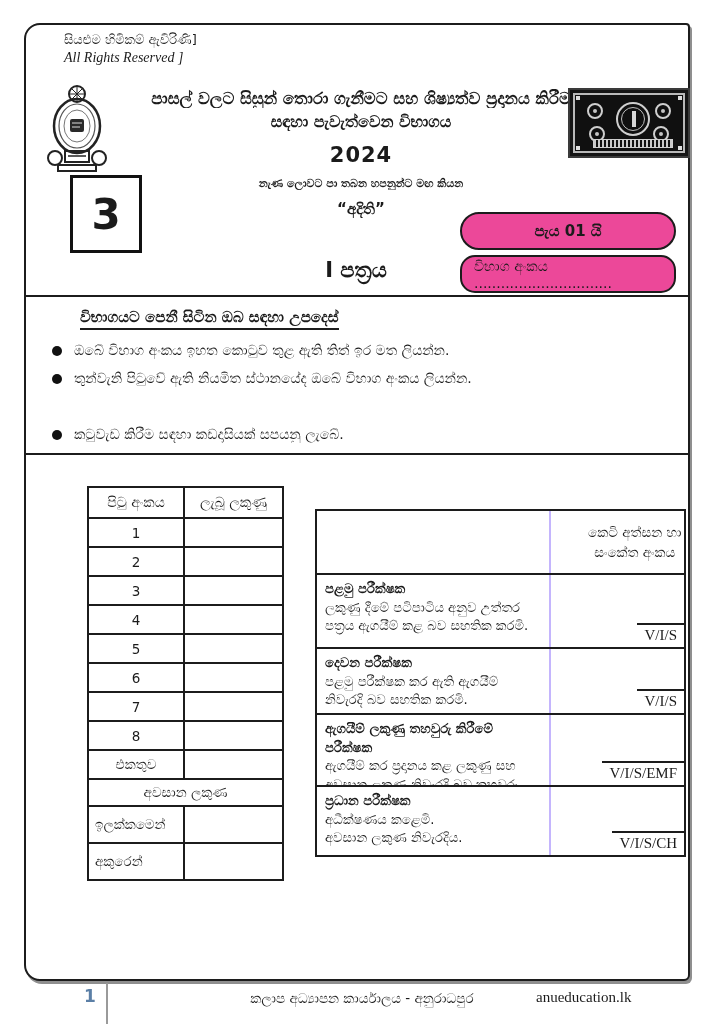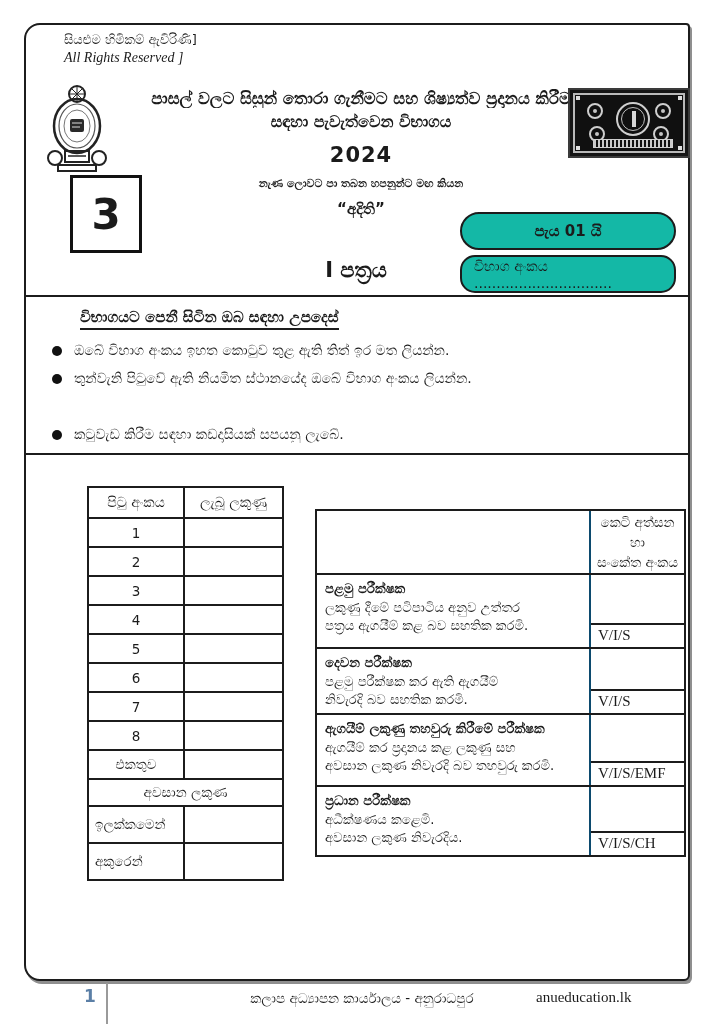--- a/index.html
+++ b/index.html
@@ -40,21 +40,21 @@
   .st-small { width:16px; height:16px; }
   .st-dot { position:absolute; inset:4px; border-radius:50%; background:#c4c4c4; }
   .ss-1{left:12px;top:8px;} .ss-2{left:14px;top:31px;} .ss-3{right:12px;top:8px;} .ss-4{right:14px;top:31px;}
   .stamp-strip {
     position:absolute; left:18px; bottom:3px; width:80px; height:9px; border:1px solid #cfcfcf;
     background:repeating-linear-gradient(90deg,#c9c9c9 0 2px, #101010 2px 4px);
   }
   
   .round-box {
     position:absolute; left:434px; width:216px; height:38px; border:2px solid #1c1c1c;
-    border-radius:19px; display:flex; align-items:center; background:#14b8a6; overflow:hidden;
+    border-radius:19px; display:flex; align-items:center; background:#ec4899; overflow:hidden;
   }
   .duration { top:187px; justify-content:center; font-size:15px; font-weight:600; }
   .index { top:230px; border-radius:15px; font-size:14px; padding-left:12px; }
   .paper-label { position:absolute; left:250px; top:233px; width:160px; text-align:center; font-size:21px; font-weight:bold; }
   
   .instr-heading { position:absolute; left:54px; top:283px; font-size:15px; font-weight:bold;
     border-bottom:2px solid #1c1c1c; padding-bottom:2px; }
   .bullet-row { position:absolute; left:26px; width:625px; display:flex; align-items:flex-start; }
   .b1{top:317px;} .b2{top:345px;} .b3{top:373px;} .b4{top:401px;}
   .bullet-dot { width:10px; height:10px; border-radius:50%; background:#111; margin-top:4px; flex:0 0 10px; }
@@ -68,28 +68,28 @@
   .marks tr.rh { height:29px; }
   .marks tr.hh { height:31px; }
   .marks tr.fh { height:27px; }
   .marks tr.bh { height:37px; }
   .marks td.left { text-align:left; }
   .marks td.center { text-align:center; }
   
   .ex-table { position:absolute; left:289px; top:484px; width:371px; border:2px solid #1c1c1c; background:#fff; }
   .ex-row { display:flex; border-top:2px solid #1c1c1c; }
   .ex-row:first-child { border-top:none; }
-  .ex-left { width:274px; border-right:2px solid #0c4a6e; padding:5px 8px 3px 8px; font-size:13.2px; line-height:1.42; overflow:hidden; }
+  .ex-left { width:234px; border-right:2px solid #c4b5fd; padding:5px 8px 3px 8px; font-size:13.2px; line-height:1.42; overflow:hidden; }
   .ex-left .ttl { font-weight:bold; }
-  .ex-right { flex:1; display:flex; flex-direction:column; overflow:hidden; }
+  .ex-right { flex:1; display:flex; flex-direction:column; overflow:hidden;align-items:flex-end; }
   .ex-right .spacer { flex:1; }
   .ex-right .code { border-top:2px solid #1c1c1c; height:24px; padding:2px 7px 0 7px;
     font-family:"Liberation Serif", serif; font-size:15px; }
   .ex-h { height:62px; }
-  .ex-h .ex-right { align-items:flex-start; justify-content:center; text-align:center; font-size:13.5px; line-height:1.5; }
+  .ex-h .ex-right { align-items:flex-start; justify-content:center; text-align:center; font-size:13.5px; line-height:1.5;margin-left:37px; }
   .ex-r1 { height:74px; } .ex-r2 { height:66px; } .ex-r3 { height:72px; } .ex-r4 { height:70px; }
   
   .pg-num { position:absolute; left:84px; top:986px; font-size:17px; font-weight:bold; }
   .pg-line { position:absolute; left:106px; top:983px; width:2px; height:41px; background:#9a9a9a; }
   .office { position:absolute; left:182px; top:990px; width:360px; text-align:center; font-size:13.5px; }
   .site { position:absolute; left:536px; top:989px; font-family:"Liberation Serif", serif; font-size:15px; }
   
   .emblem { position:absolute; left:18px; top:58px; }
 </style>
 </head>

